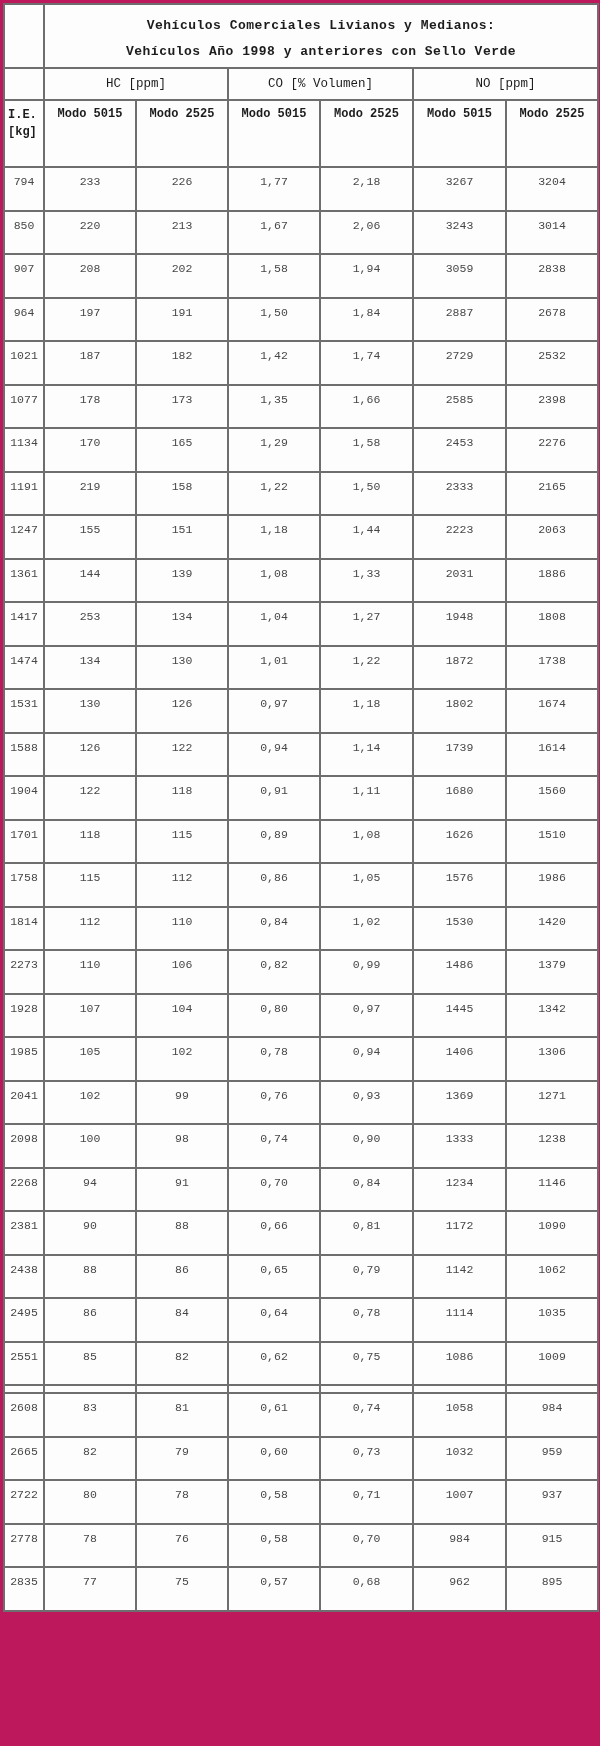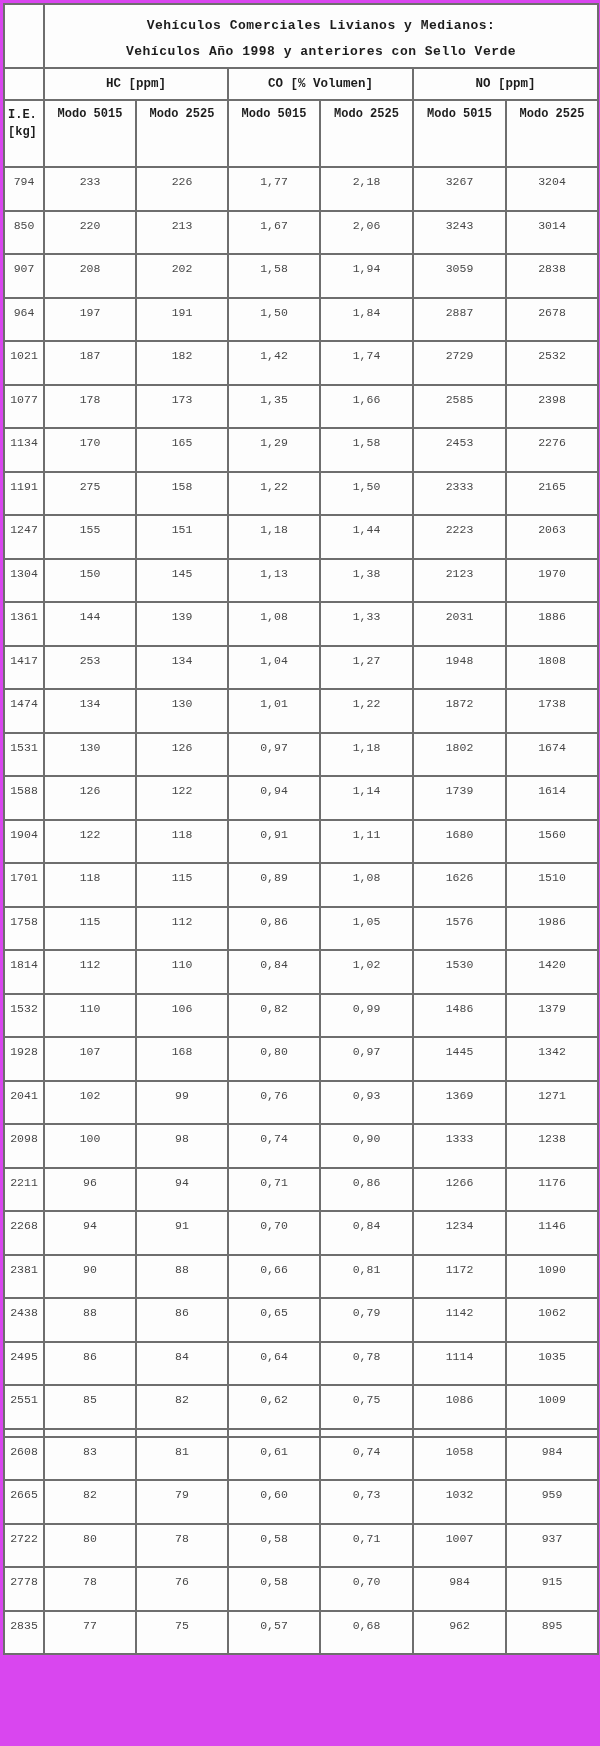--- a/index.html
+++ b/index.html
@@ -3,21 +3,21 @@
 <meta charset="utf-8">
 <style>
   html, body {
     margin: 0;
     padding: 0;
     background: #ffffff;
   }
   .page {
     width: 600px;
     height: 1746px;
-    background: #d946ef;
+    background: #be185d;
     box-sizing: border-box;
     padding: 3px 3px 0 3px;
     font-family: "Liberation Mono", "DejaVu Sans Mono", monospace;
   }
   table.emissions {
     border-collapse: collapse;
     table-layout: fixed;
     width: 594px;
     background: #fdfdfd;
   }
@@ -39,21 +39,21 @@
     font-size: 13px;
     color: #1c1c1c;
     letter-spacing: 0.5px;
   }
   td.title-cell .title-line { line-height: 26px; }
   
   th.group-cell {
     height: 28px;
     text-align: center;
     vertical-align: middle;
-    font-weight: bold;
+    font-weight: normal;
     font-size: 12.5px;
     color: #1c1c1c;
     padding: 0;
   }
   td.group-empty { height: 28px; }
   
   th.sub-cell, td.ie-head-cell {
     height: 58px;
     text-align: center;
     vertical-align: top;
@@ -183,46 +183,37 @@
     <td>1134</td>
     <td>170</td>
     <td>165</td>
     <td>1,29</td>
     <td>1,58</td>
     <td>2453</td>
     <td>2276</td>
   </tr>
         <tr>
     <td>1191</td>
-    <td>275</td>
+    <td>219</td>
     <td>158</td>
     <td>1,22</td>
     <td>1,50</td>
     <td>2333</td>
     <td>2165</td>
   </tr>
         <tr>
     <td>1247</td>
     <td>155</td>
     <td>151</td>
     <td>1,18</td>
     <td>1,44</td>
     <td>2223</td>
     <td>2063</td>
   </tr>
         <tr>
-    <td>1304</td>
-    <td>150</td>
-    <td>145</td>
-    <td>1,13</td>
-    <td>1,38</td>
-    <td>2123</td>
-    <td>1970</td>
-  </tr>
-        <tr>
     <td>1361</td>
     <td>144</td>
     <td>139</td>
     <td>1,08</td>
     <td>1,33</td>
     <td>2031</td>
     <td>1886</td>
   </tr>
         <tr>
     <td>1417</td>
@@ -290,65 +281,65 @@
         <tr>
     <td>1814</td>
     <td>112</td>
     <td>110</td>
     <td>0,84</td>
     <td>1,02</td>
     <td>1530</td>
     <td>1420</td>
   </tr>
         <tr>
-    <td>1532</td>
+    <td>2273</td>
     <td>110</td>
     <td>106</td>
     <td>0,82</td>
     <td>0,99</td>
     <td>1486</td>
     <td>1379</td>
   </tr>
         <tr>
     <td>1928</td>
     <td>107</td>
-    <td>168</td>
+    <td>104</td>
     <td>0,80</td>
     <td>0,97</td>
     <td>1445</td>
     <td>1342</td>
+  </tr>
+        <tr>
+    <td>1985</td>
+    <td>105</td>
+    <td>102</td>
+    <td>0,78</td>
+    <td>0,94</td>
+    <td>1406</td>
+    <td>1306</td>
   </tr>
         <tr>
     <td>2041</td>
     <td>102</td>
     <td>99</td>
     <td>0,76</td>
     <td>0,93</td>
     <td>1369</td>
     <td>1271</td>
   </tr>
         <tr>
     <td>2098</td>
     <td>100</td>
     <td>98</td>
     <td>0,74</td>
     <td>0,90</td>
     <td>1333</td>
     <td>1238</td>
   </tr>
         <tr>
-    <td>2211</td>
-    <td>96</td>
-    <td>94</td>
-    <td>0,71</td>
-    <td>0,86</td>
-    <td>1266</td>
-    <td>1176</td>
-  </tr>
-        <tr>
     <td>2268</td>
     <td>94</td>
     <td>91</td>
     <td>0,70</td>
     <td>0,84</td>
     <td>1234</td>
     <td>1146</td>
   </tr>
         <tr>
     <td>2381</td>

